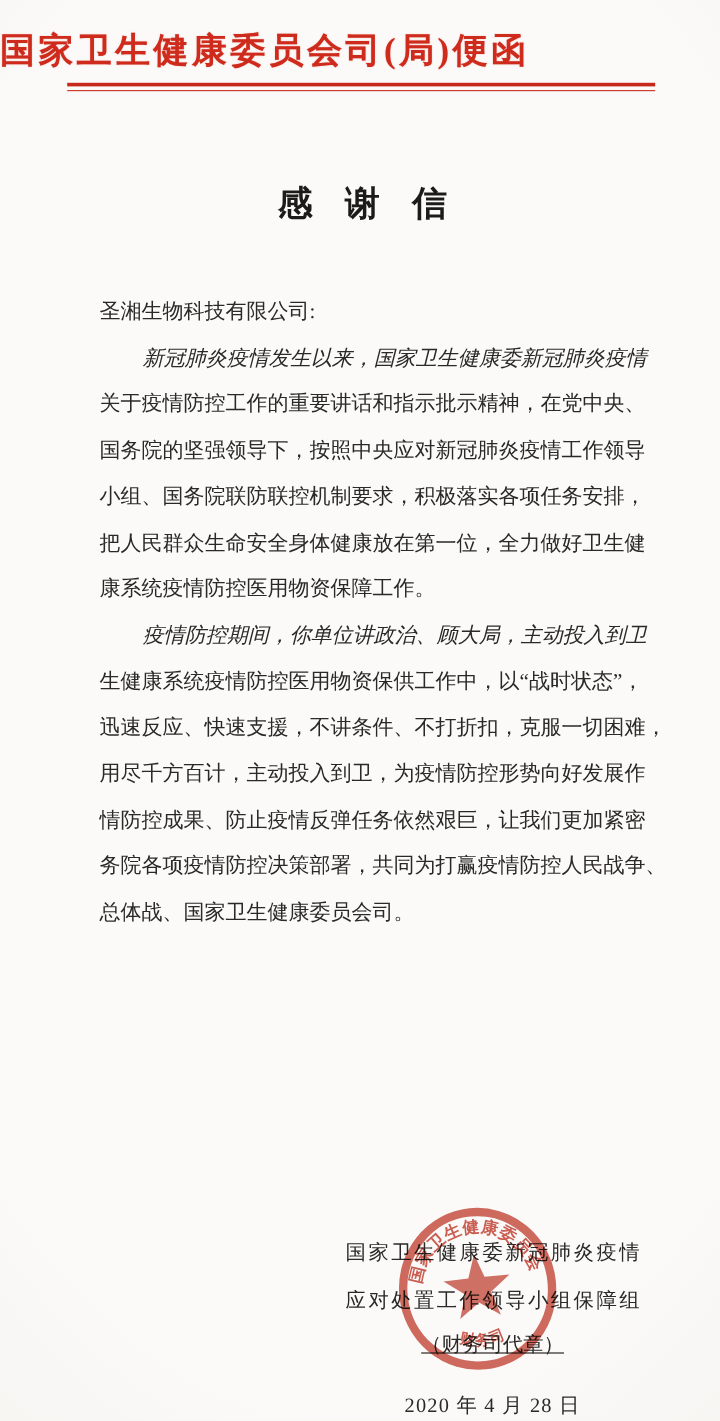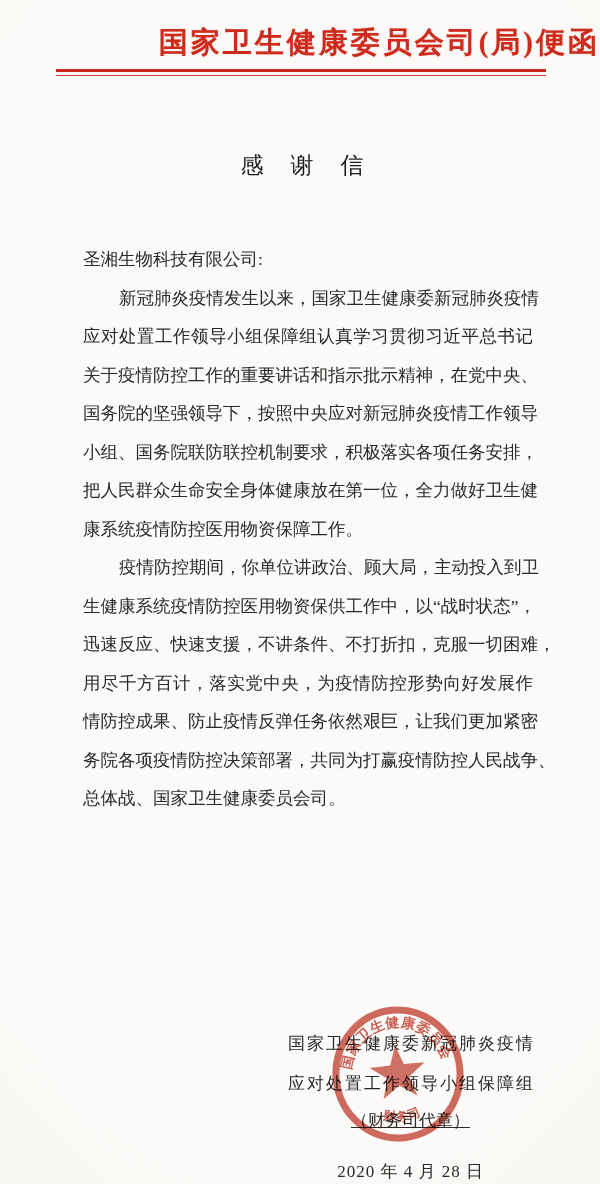--- a/index.html
+++ b/index.html
@@ -9,50 +9,50 @@
     background:#f6f4f1;
   }
   .page{
     position:relative;width:600px;height:1184px;overflow:hidden;
     background:radial-gradient(120% 95% at 50% 45%, #fbfaf8 55%, #f3f1ed 88%, #eceae6 100%);
     color:#2e2c2a;
   }
   
   .letterhead{
     position:absolute;top:23px;left:0;width:600px;
-    text-align:right;
+    text-align:left;
     font-size:29px;font-weight:bold;
     letter-spacing:3px;
     color:#cf2b1d;
     text-shadow:0 0 1px rgba(207,43,29,.45);
     white-space:nowrap;
   }
   .rule{position:absolute;top:69px;left:56px;width:490px;}
   .rule-thick{height:3px;background:#c6291b;}
   .rule-thin{height:1.5px;background:#c6291b;margin-top:2.5px;opacity:.9;}
   
   .doc-title{
     position:absolute;top:150px;left:0;width:600px;
     text-align:center;
-    font-size:23px;font-weight:normal;color:#1c1b1a;
+    font-size:29px;font-weight:bold;color:#1c1b1a;
     letter-spacing:27px;padding-left:31px;box-sizing:border-box;
     white-space:nowrap;
   }
   
   .body-text{
     position:absolute;top:240px;left:83px;width:450px;
     font-size:17.5px;line-height:38.5px;
     color:#2b2927;
   }
   .line{
     text-align:justify;text-align-last:justify;
     text-justify:inter-character;
     height:38.5px;white-space:nowrap;
   }
-  .line.first{padding-left:36px;}
+  .line.first{padding-left:36px;font-style:italic;}
   .line.plast{text-align-last:left;}
   .salutation{text-align:left;text-align-last:left;}
   
   .sig{
     position:absolute;top:1024px;left:288px;width:245px;
     font-size:17px;color:#2b2927;
   }
   .sig-line{
     line-height:40px;height:40px;
     text-align:justify;text-align-last:justify;text-justify:inter-character;
@@ -84,31 +84,30 @@
     <div class="rule-thick"></div>
     <div class="rule-thin"></div>
   </div>
 
   <div class="doc-title">感谢信</div>
 
   <div class="body-text">
     <div class="line salutation">圣湘生物科技有限公司:</div>
 
     <div class="line first">新冠肺炎疫情发生以来，国家卫生健康委新冠肺炎疫情</div>
-    <div class="line">应对处置工作领导小组保障组认真学习贯彻习近平总书记</div>
     <div class="line">关于疫情防控工作的重要讲话和指示批示精神，在党中央、</div>
     <div class="line">国务院的坚强领导下，按照中央应对新冠肺炎疫情工作领导</div>
     <div class="line">小组、国务院联防联控机制要求，积极落实各项任务安排，</div>
     <div class="line">把人民群众生命安全身体健康放在第一位，全力做好卫生健</div>
     <div class="line plast">康系统疫情防控医用物资保障工作。</div>
 
     <div class="line first">疫情防控期间，你单位讲政治、顾大局，主动投入到卫</div>
     <div class="line">生健康系统疫情防控医用物资保供工作中，以“战时状态”，</div>
     <div class="line">迅速反应、快速支援，不讲条件、不打折扣，克服一切困难，</div>
-    <div class="line">用尽千方百计，落实党中央，为疫情防控形势向好发展作</div>
+    <div class="line">用尽千方百计，主动投入到卫，为疫情防控形势向好发展作</div>
     <div class="line">情防控成果、防止疫情反弹任务依然艰巨，让我们更加紧密</div>
     <div class="line">务院各项疫情防控决策部署，共同为打赢疫情防控人民战争、</div>
     <div class="line plast">总体战、国家卫生健康委员会司。</div>
   </div>
 
   <div class="sig">
     <div class="sig-line">国家卫生健康委新冠肺炎疫情</div>
     <div class="sig-line">应对处置工作领导小组保障组</div>
     <div class="sig-sub">（财务司代章）</div>
     <div class="sig-date">2020 年 4 月 28 日</div>

